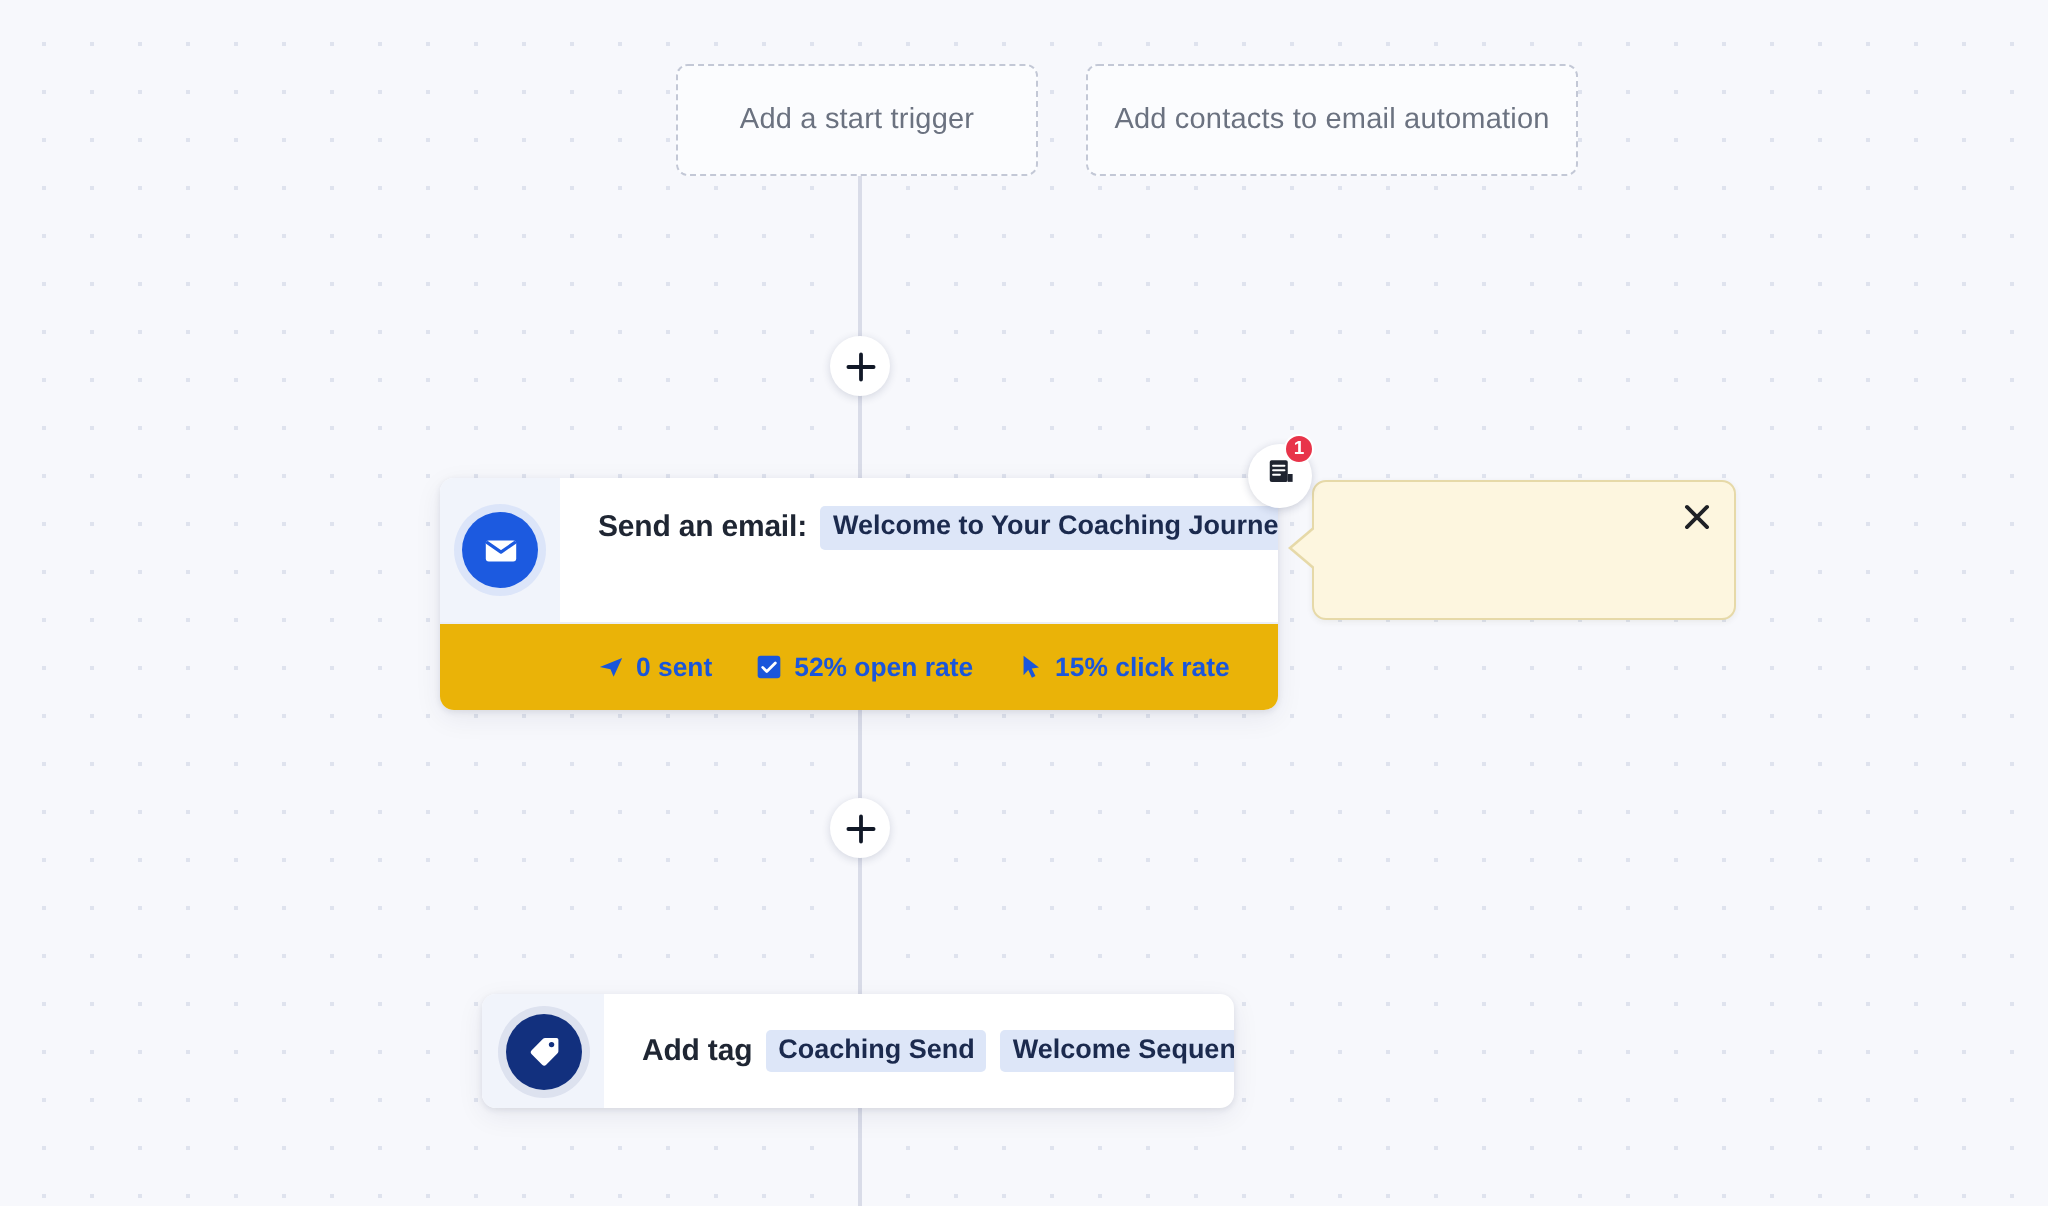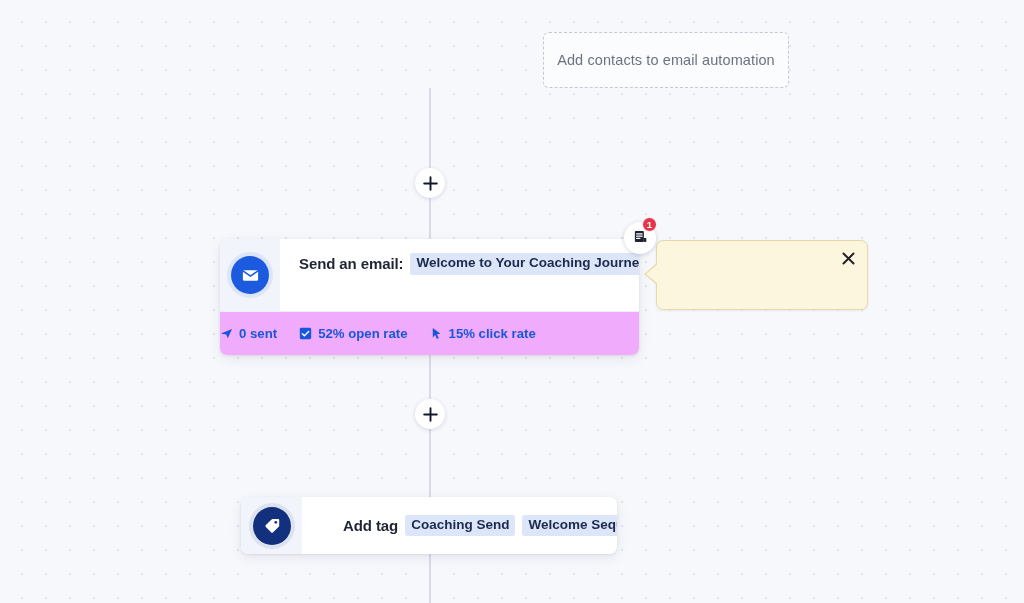--- a/index.html
+++ b/index.html
@@ -157,23 +157,24 @@
     margin-top: 6px;
     font-size: 14px;
     color: #3f4characters;
     color: #3f4658;
     letter-spacing: -.05px;
   }
 
   .node-stats {
     flex: 0 0 43px;
     border-top: 1px solid #eceff5;
-    background: #f0abfc;
-    display: flex;
-    align-items: center;
+    background: #eab308;
+    display: flex;
+    align-items: center;
+    padding-left: 79px;
     gap: 22px;
   }
   .stat {
     display: flex;
     align-items: center;
     gap: 6px;
     color: #1a56db;
     font-size: 13.2px;
     font-weight: bold;
     white-space: nowrap;
@@ -190,21 +191,20 @@
     align-items: stretch;
   }
   #tag-node .icon-rail { flex: 0 0 61px; width: 61px; }
   .tag-body {
     flex: 1 1 auto;
     display: flex;
     align-items: center;
     gap: 7px;
     padding-left: 19px;
     white-space: nowrap;
-    margin-left: 22px;
   }
 
   
   #warning-tip {
     position: absolute;
     left: 656px;
     top: 240px;
     width: 212px;
     height: 70px;
     background: #fdf6df;
@@ -287,20 +287,23 @@
     border: 1.5px solid #ffffff;
   }
 </style>
 </head>
 <body>
 
 <div id="canvas">
 
   <div class="connector" id="conn-main"></div>
 
+  <div class="dashed-box" id="start-trigger">
+    <span>Add a start trigger</span>
+  </div>
   <div class="dashed-box" id="add-contacts">
     <span>Add contacts to email automation</span>
   </div>
 
   <div class="plus-btn" id="plus-1">
     <span>
       <svg width="15" height="15" viewBox="0 0 15 15">
         <path d="M7.5 1.2v12.6M1.2 7.5h12.6" stroke="#111827" stroke-width="1.9" stroke-linecap="round"></path>
       </svg>
     </span>

